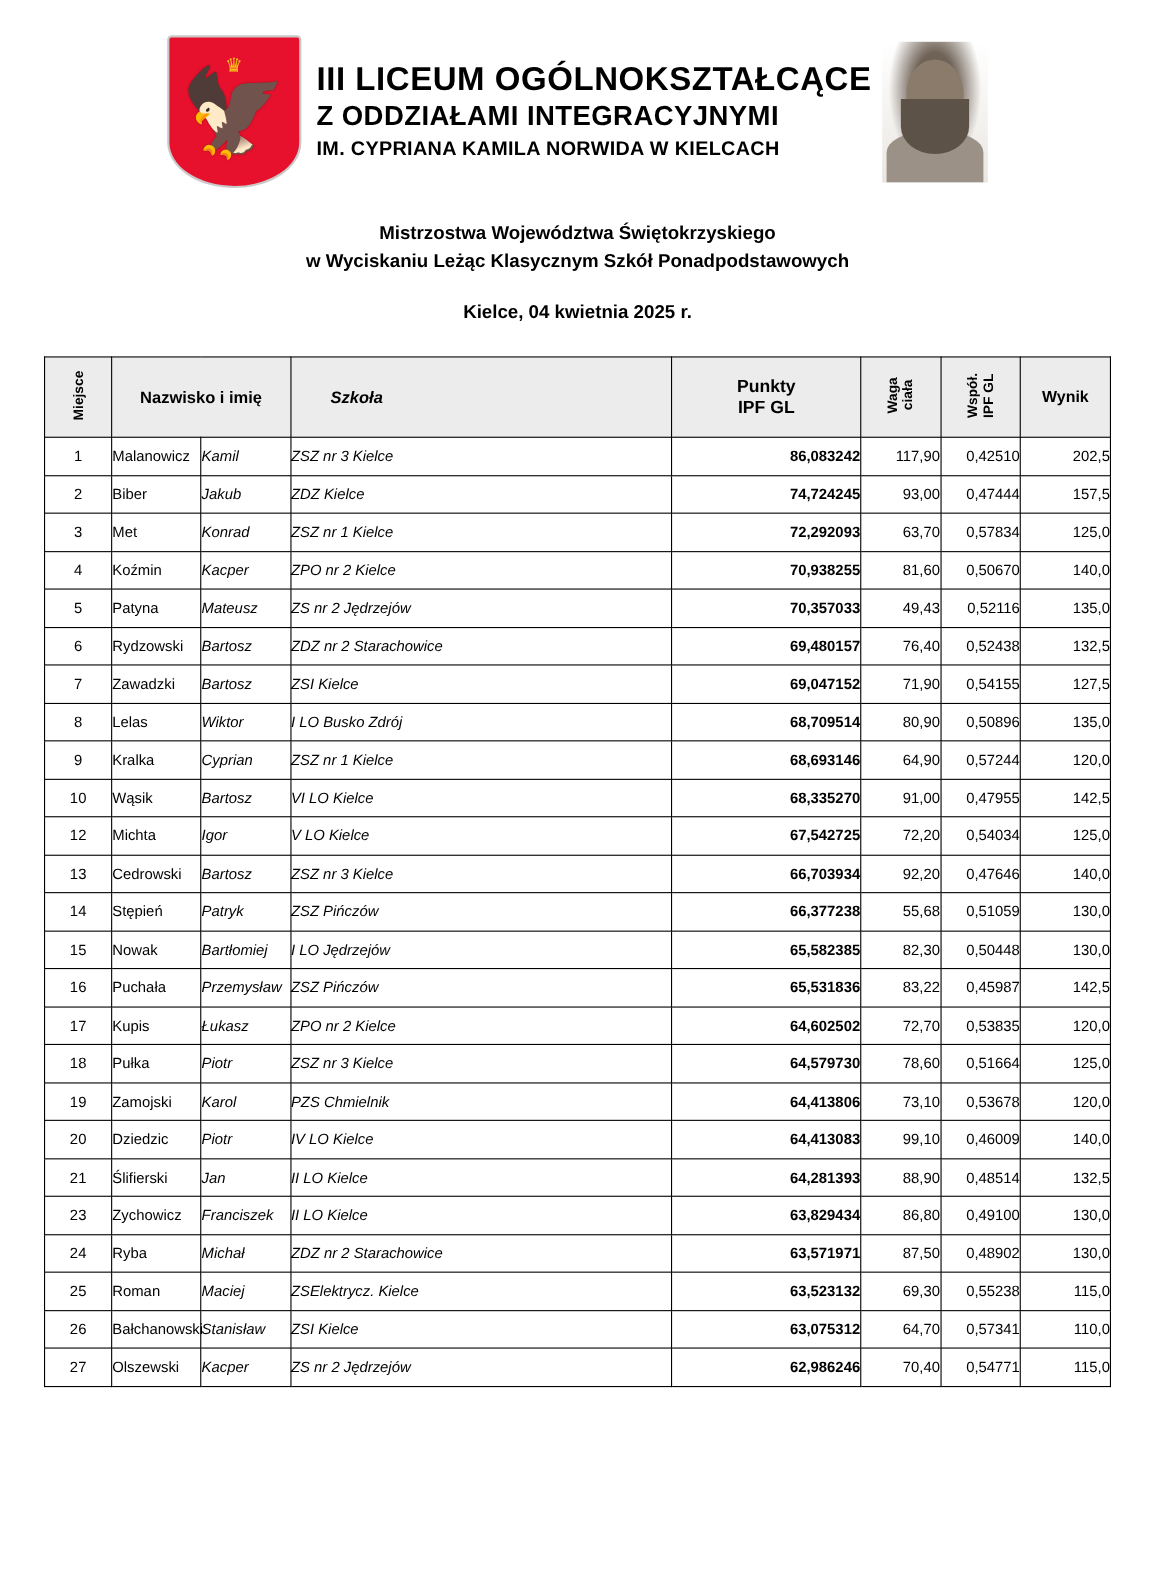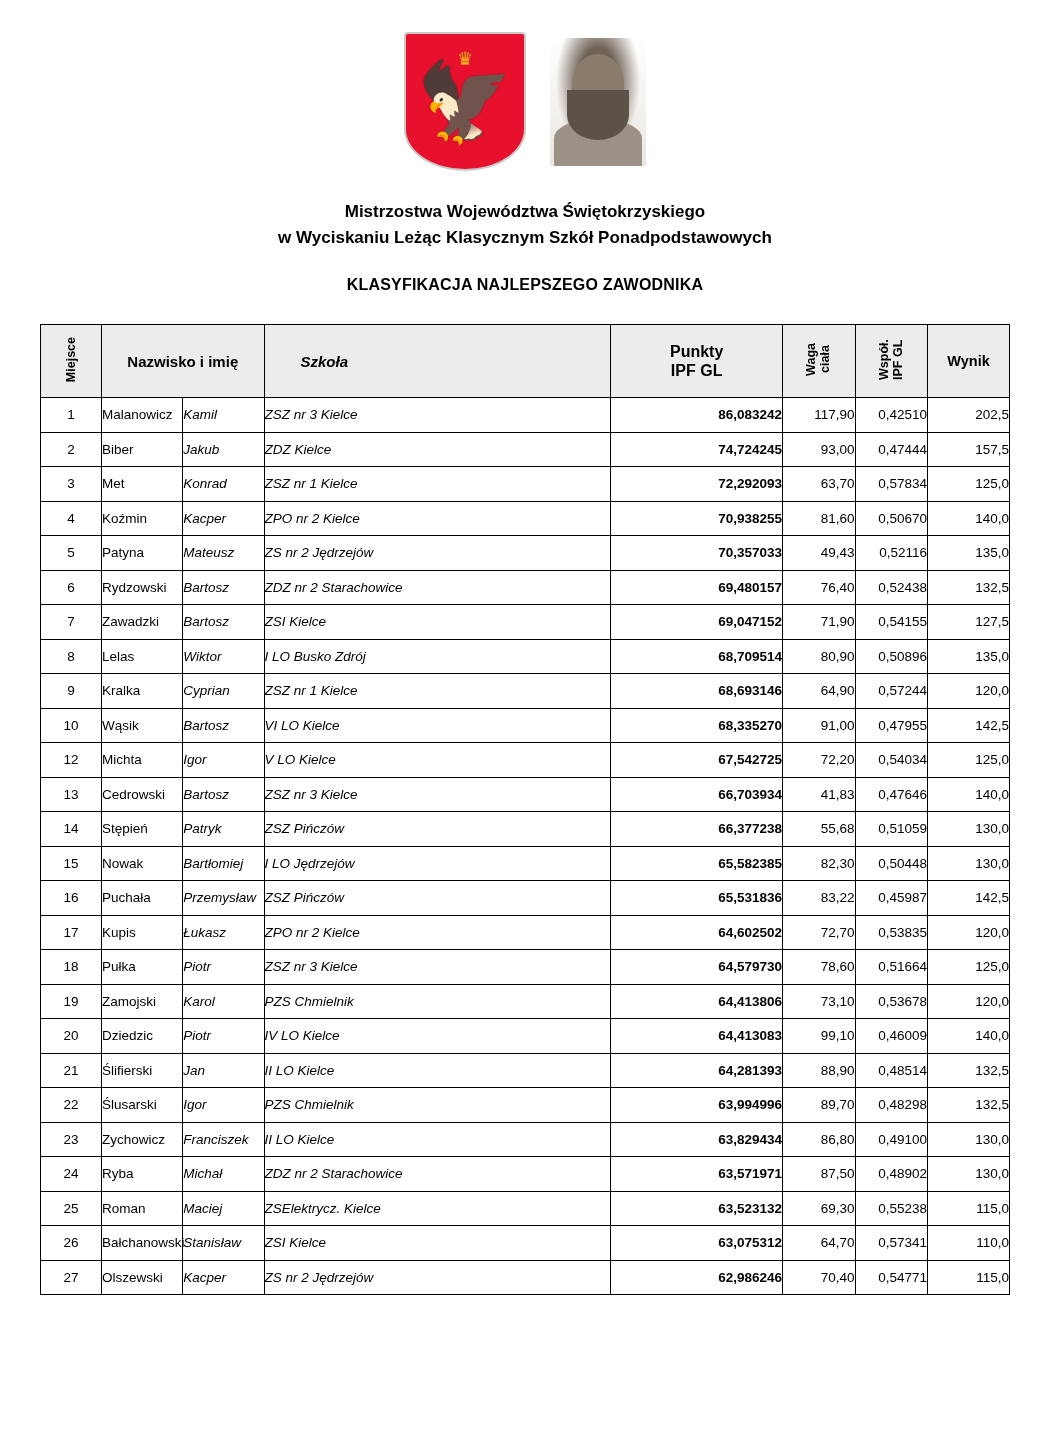--- a/index.html
+++ b/index.html
@@ -222,31 +222,36 @@
 </head>
 <body>
 
 <div class="page">
 
   <div class="header">
     <div class="crest">
       <div class="crown">♛</div>
       <div class="eagle">🦅</div>
     </div>
+    <div class="titleblock">
+      <div class="l1">III LICEUM OGÓLNOKSZTAŁCĄCE</div>
+      <div class="l2">Z ODDZIAŁAMI INTEGRACYJNYMI</div>
+      <div class="l3">IM. CYPRIANA KAMILA NORWIDA W KIELCACH</div>
+    </div>
     <div class="portrait">
       <div class="body"></div>
       <div class="head"></div>
       <div class="beard"></div>
     </div>
   </div>
 
   <div class="subtitles">
     <div class="s1">Mistrzostwa Województwa Świętokrzyskiego</div>
     <div class="s1">w Wyciskaniu Leżąc Klasycznym Szkół Ponadpodstawowych</div>
-    <div class="s3">KLASYFIKACJA NAJLEPSZEGO ZAWODNIKA</div>
+    <div class="s2">Kielce, 04 kwietnia 2025 r.</div>
   </div>
 
   <div class="table-wrap">
     <table class="results">
       <thead>
         <tr>
           <th class="c-place">
             <span class="vert">Miejsce</span>
           </th>
           <th class="c-surname" colspan="2">
@@ -380,21 +385,21 @@
             <td class="weight">72,20</td>
             <td class="coef">0,54034</td>
             <td class="result">125,0</td>
           </tr>
           <tr>
             <td class="place">13</td>
             <td class="surname">Cedrowski</td>
             <td class="first">Bartosz</td>
             <td class="school">ZSZ nr 3 Kielce</td>
             <td class="points">66,703934</td>
-            <td class="weight">41,83</td>
+            <td class="weight">92,20</td>
             <td class="coef">0,47646</td>
             <td class="result">140,0</td>
           </tr>
           <tr>
             <td class="place">14</td>
             <td class="surname">Stępień</td>
             <td class="first">Patryk</td>
             <td class="school">ZSZ Pińczów</td>
             <td class="points">66,377238</td>
             <td class="weight">55,68</td>
@@ -465,30 +470,20 @@
             <td class="place">21</td>
             <td class="surname">Ślifierski</td>
             <td class="first">Jan</td>
             <td class="school">II LO Kielce</td>
             <td class="points">64,281393</td>
             <td class="weight">88,90</td>
             <td class="coef">0,48514</td>
             <td class="result">132,5</td>
           </tr>
           <tr>
-            <td class="place">22</td>
-            <td class="surname">Ślusarski</td>
-            <td class="first">Igor</td>
-            <td class="school">PZS Chmielnik</td>
-            <td class="points">63,994996</td>
-            <td class="weight">89,70</td>
-            <td class="coef">0,48298</td>
-            <td class="result">132,5</td>
-          </tr>
-          <tr>
             <td class="place">23</td>
             <td class="surname">Zychowicz</td>
             <td class="first">Franciszek</td>
             <td class="school">II LO Kielce</td>
             <td class="points">63,829434</td>
             <td class="weight">86,80</td>
             <td class="coef">0,49100</td>
             <td class="result">130,0</td>
           </tr>
           <tr>

